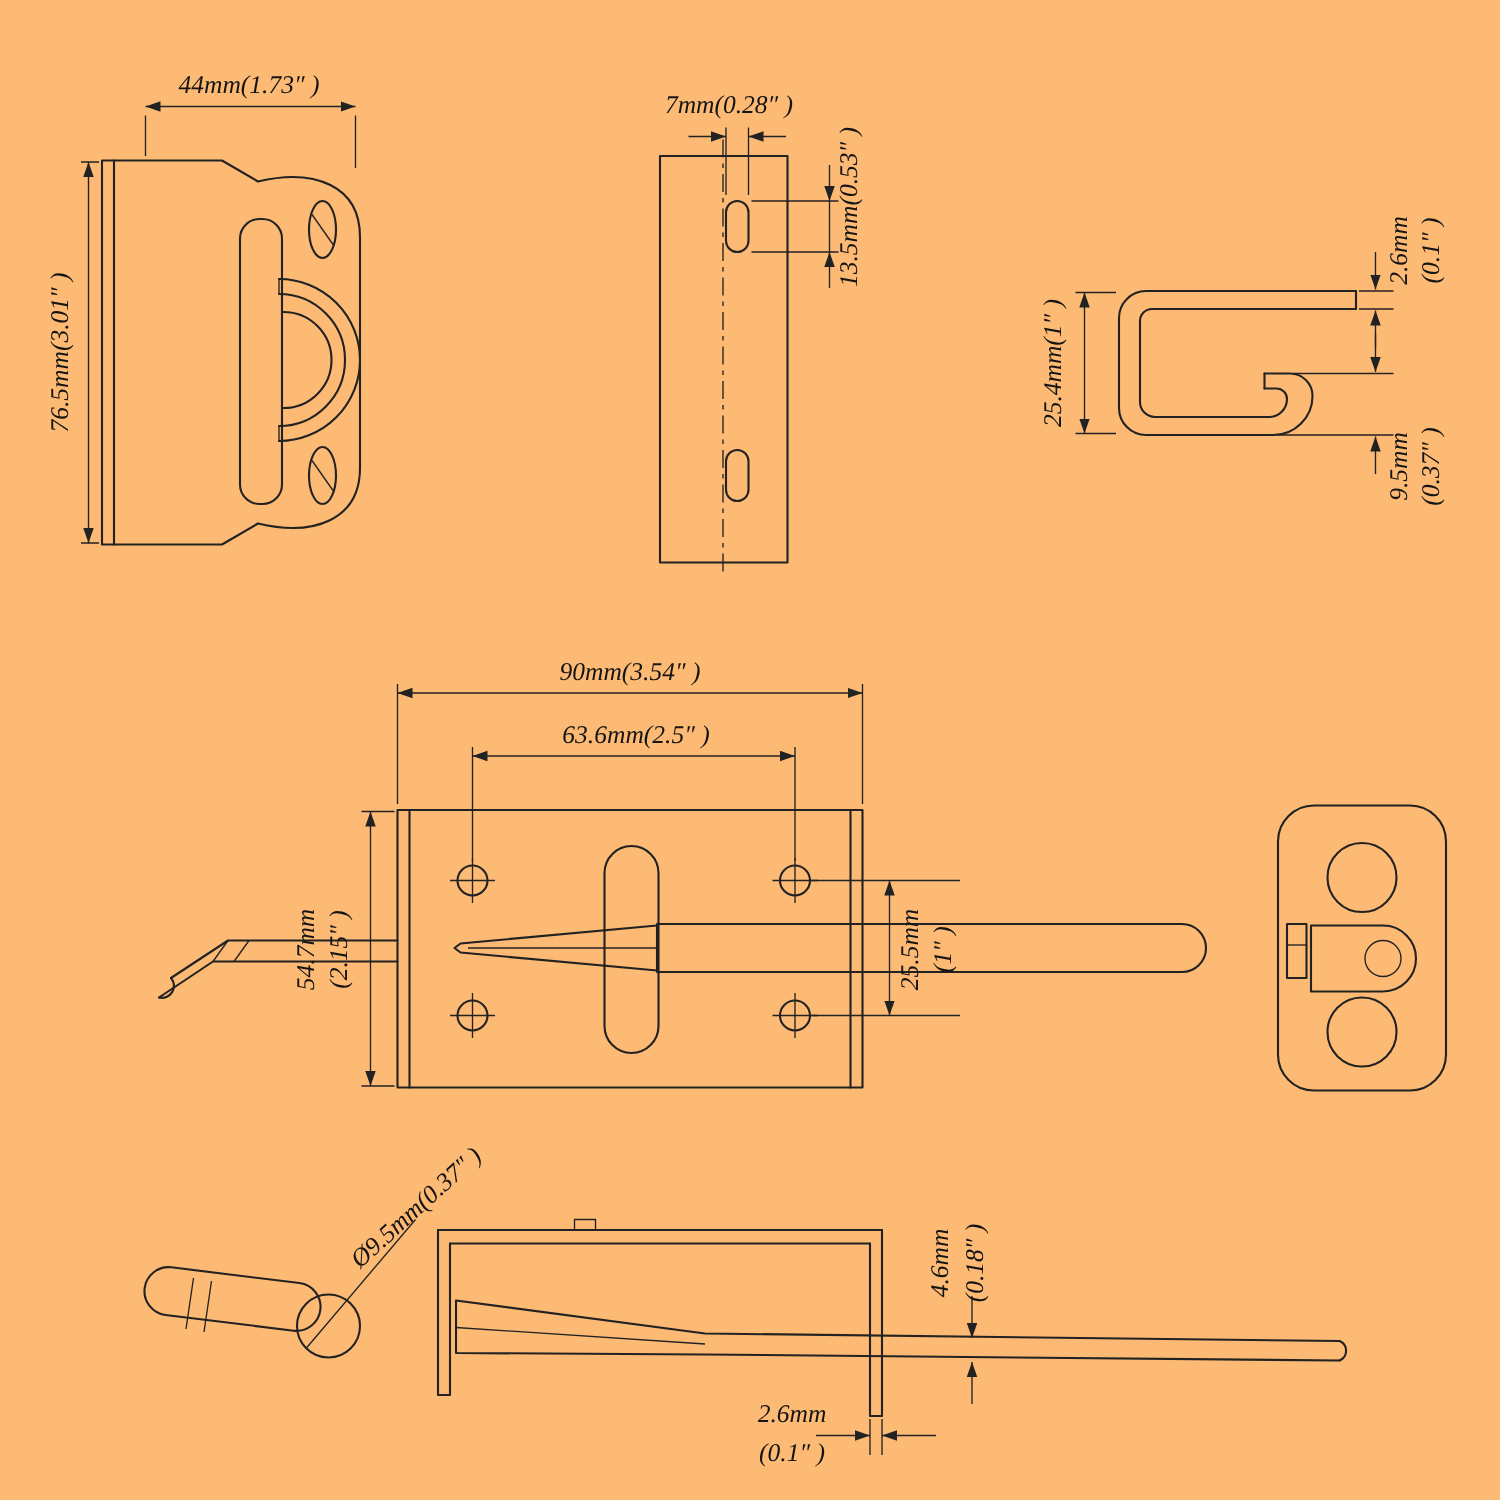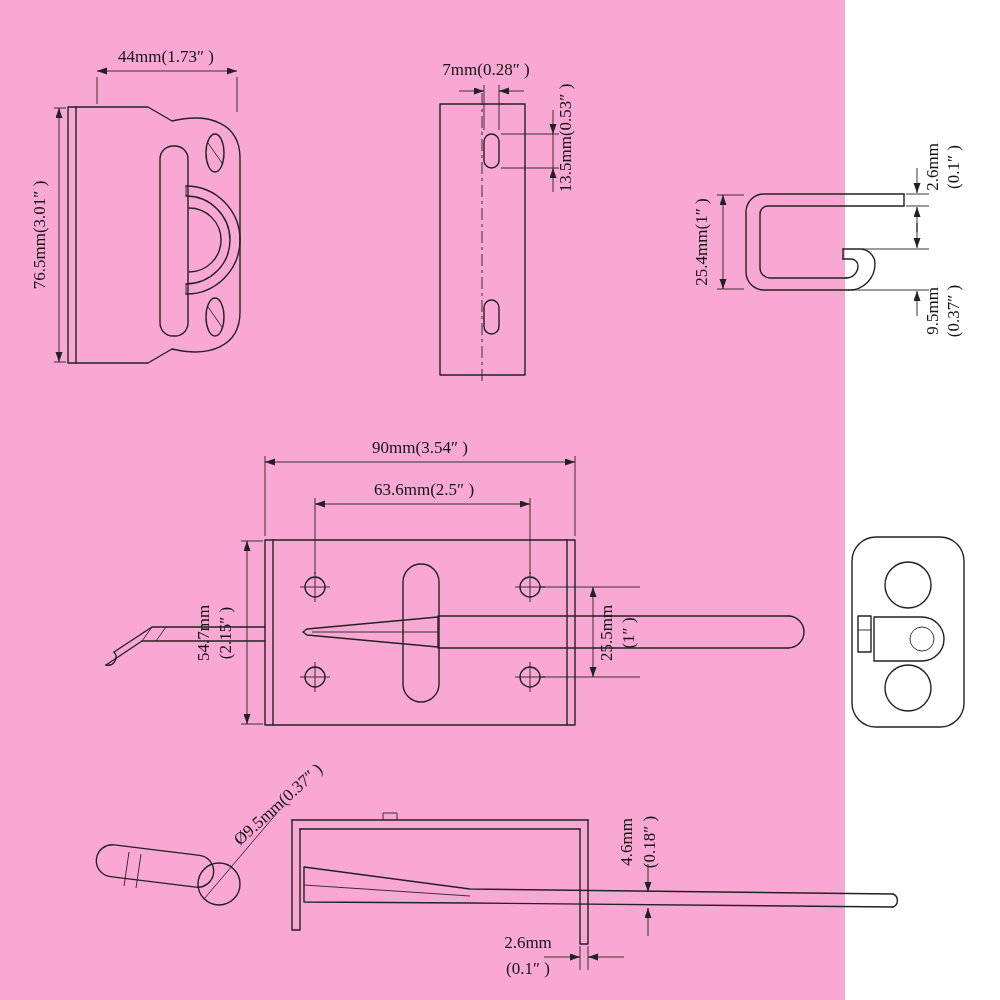--- a/index.html
+++ b/index.html
@@ -1,16 +1,16 @@
 <!DOCTYPE html>
 <html><head>
 <meta charset="utf-8">
 <style>
   html,body { margin:0; padding:0; background:#ffffff; }
-  .page { width:845px; height:1000px; background:#f9a8d4; position:relative; }
+  .page { width:1000px; height:1000px; background:#fdba74; position:relative;font-style:italic; }
   svg text { font-family:"Liberation Serif", serif; font-size:17px; fill:#141414; }
   .part { fill:none; stroke:#222; stroke-width:1.4; stroke-linecap:round; stroke-linejoin:round; }
   .thin { fill:none; stroke:#222; stroke-width:0.9; }
   .dash { stroke-dasharray:12 4 3 4; }
 </style>
 </head>
 <body>
 
 <div class="page">
 <svg width="1000" height="1000" viewBox="0 0 1000 1000">

